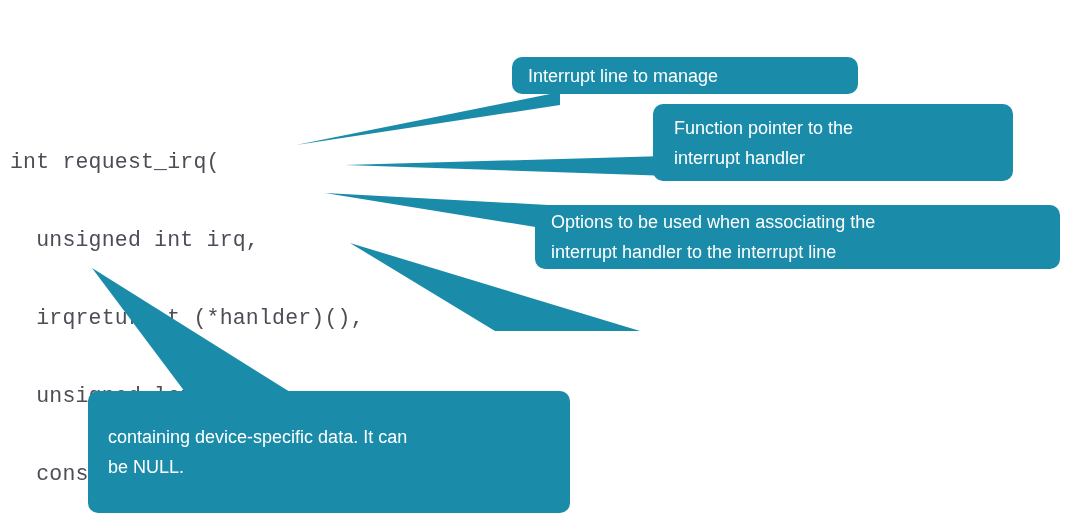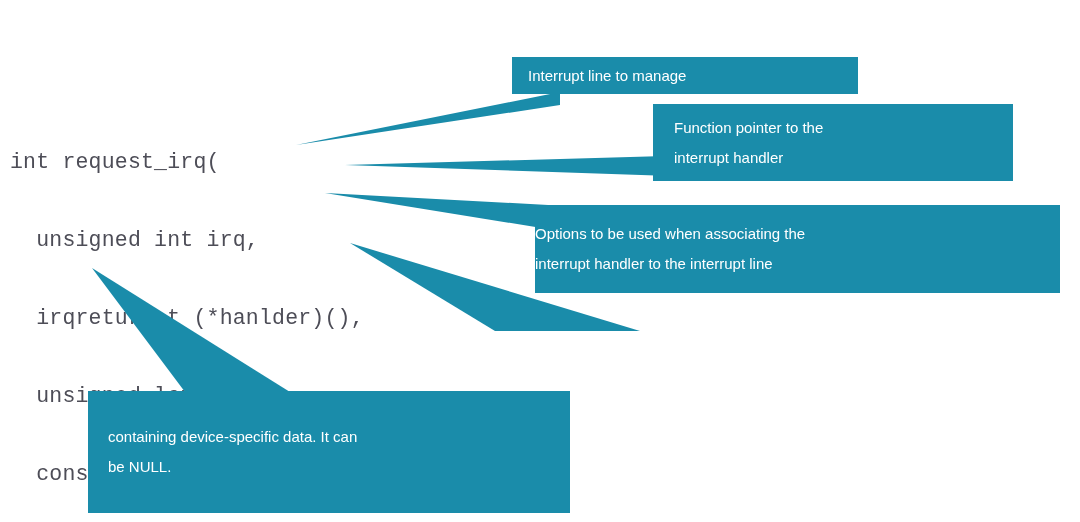--- a/index.html
+++ b/index.html
@@ -27,23 +27,23 @@
     color: #4d4d57;
     white-space: pre;
     letter-spacing: 0.2px;
   }
   .code-line { white-space: pre; }
 
   
   .callout {
     position: absolute;
     background: #1a8caa;
-    border-radius: 0;
+    border-radius: 10px;
     color: #ffffff;
-    font-size: 15px;
+    font-size: 18px;
     line-height: 30px;
     box-sizing: border-box;
     display: flex;
     flex-direction: column;
     justify-content: center;
     z-index: 3;
   }
   .callout .line { white-space: pre; }
 
   #callout-irq {
@@ -51,22 +51,22 @@
     width: 346px; height: 37px;
     padding: 0 16px;
   }
   #callout-handler {
     left: 653px; top: 104px;
     width: 360px; height: 77px;
     padding: 14px 21px;
   }
   #callout-flags {
     left: 535px; top: 205px;
-    width: 525px; height: 88px;
-    padding: 0 0;
+    width: 525px; height: 64px;
+    padding: 0 16px;
   }
   #callout-devname {
     left: 405px; top: 330px;
     width: 587px; height: 38px;
     padding: 0 16px;
   }
   #callout-devid {
     left: 88px; top: 391px;
     width: 482px; height: 122px;
     padding: 0 20px;

